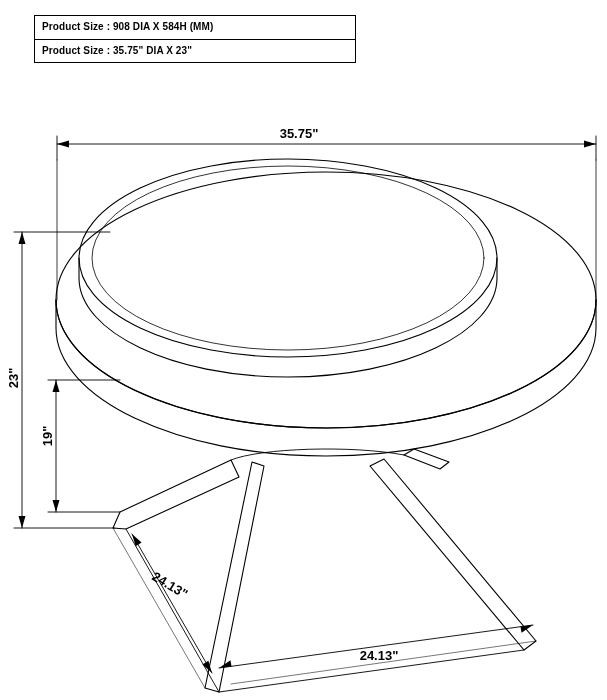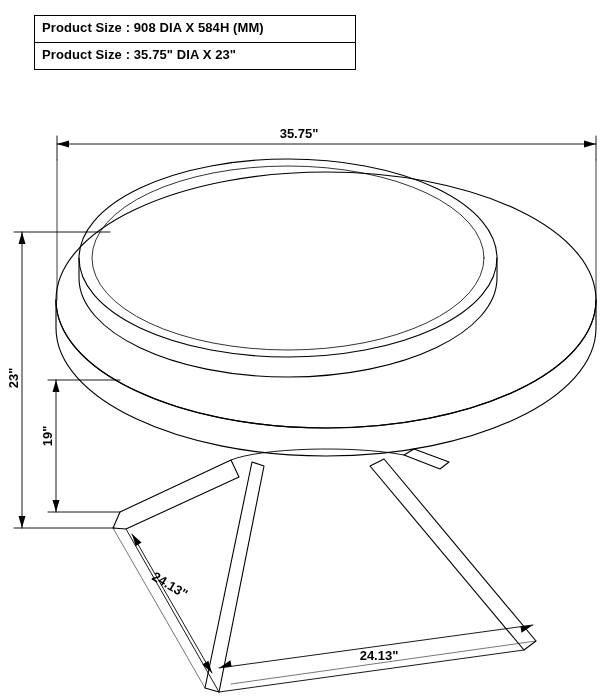--- a/index.html
+++ b/index.html
@@ -23,21 +23,21 @@
   .spec-table {
     position: absolute;
     left: 34px;
     top: 15px;
     width: 322px;
     border-collapse: collapse;
   }
   .spec-table td {
     border: 1px solid #000000;
     padding: 5px 7px 6px 7px;
-    font-size: 13px;
+    font-size: 10px;
     font-weight: bold;
     letter-spacing: 0.1px;
     white-space: nowrap;
     line-height: 1.15;
   }
 
   
   #drawing {
     position: absolute;
     left: 0;

